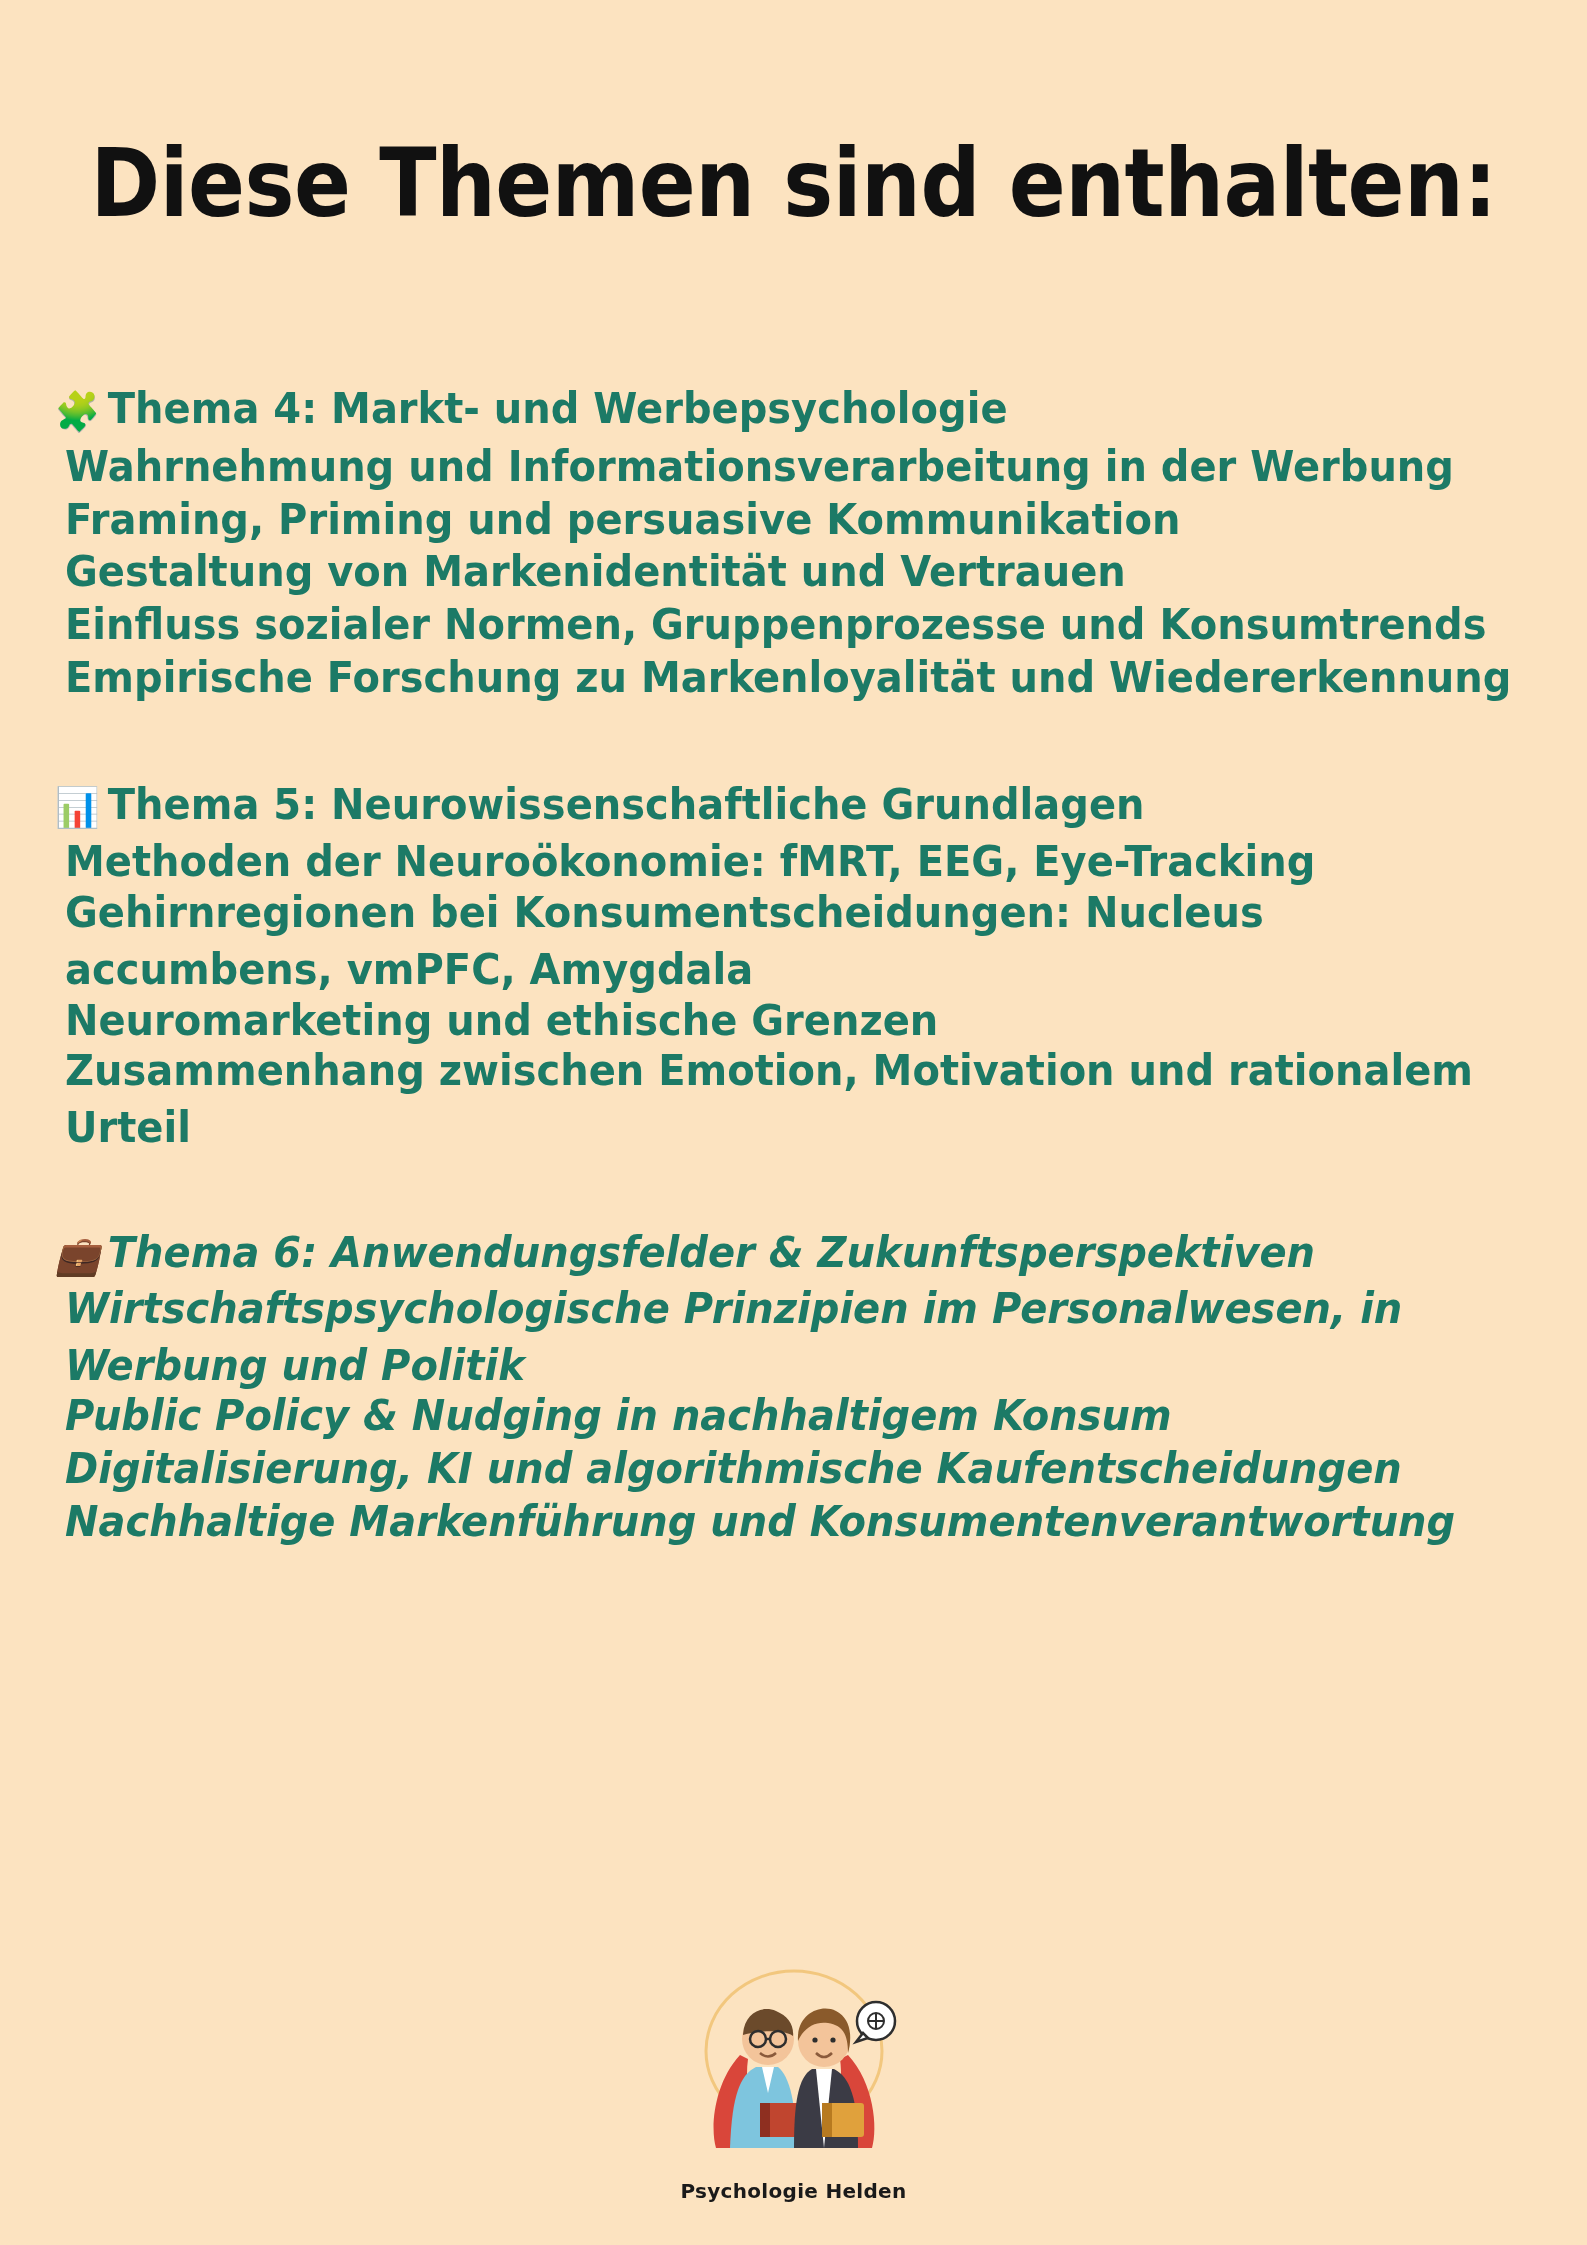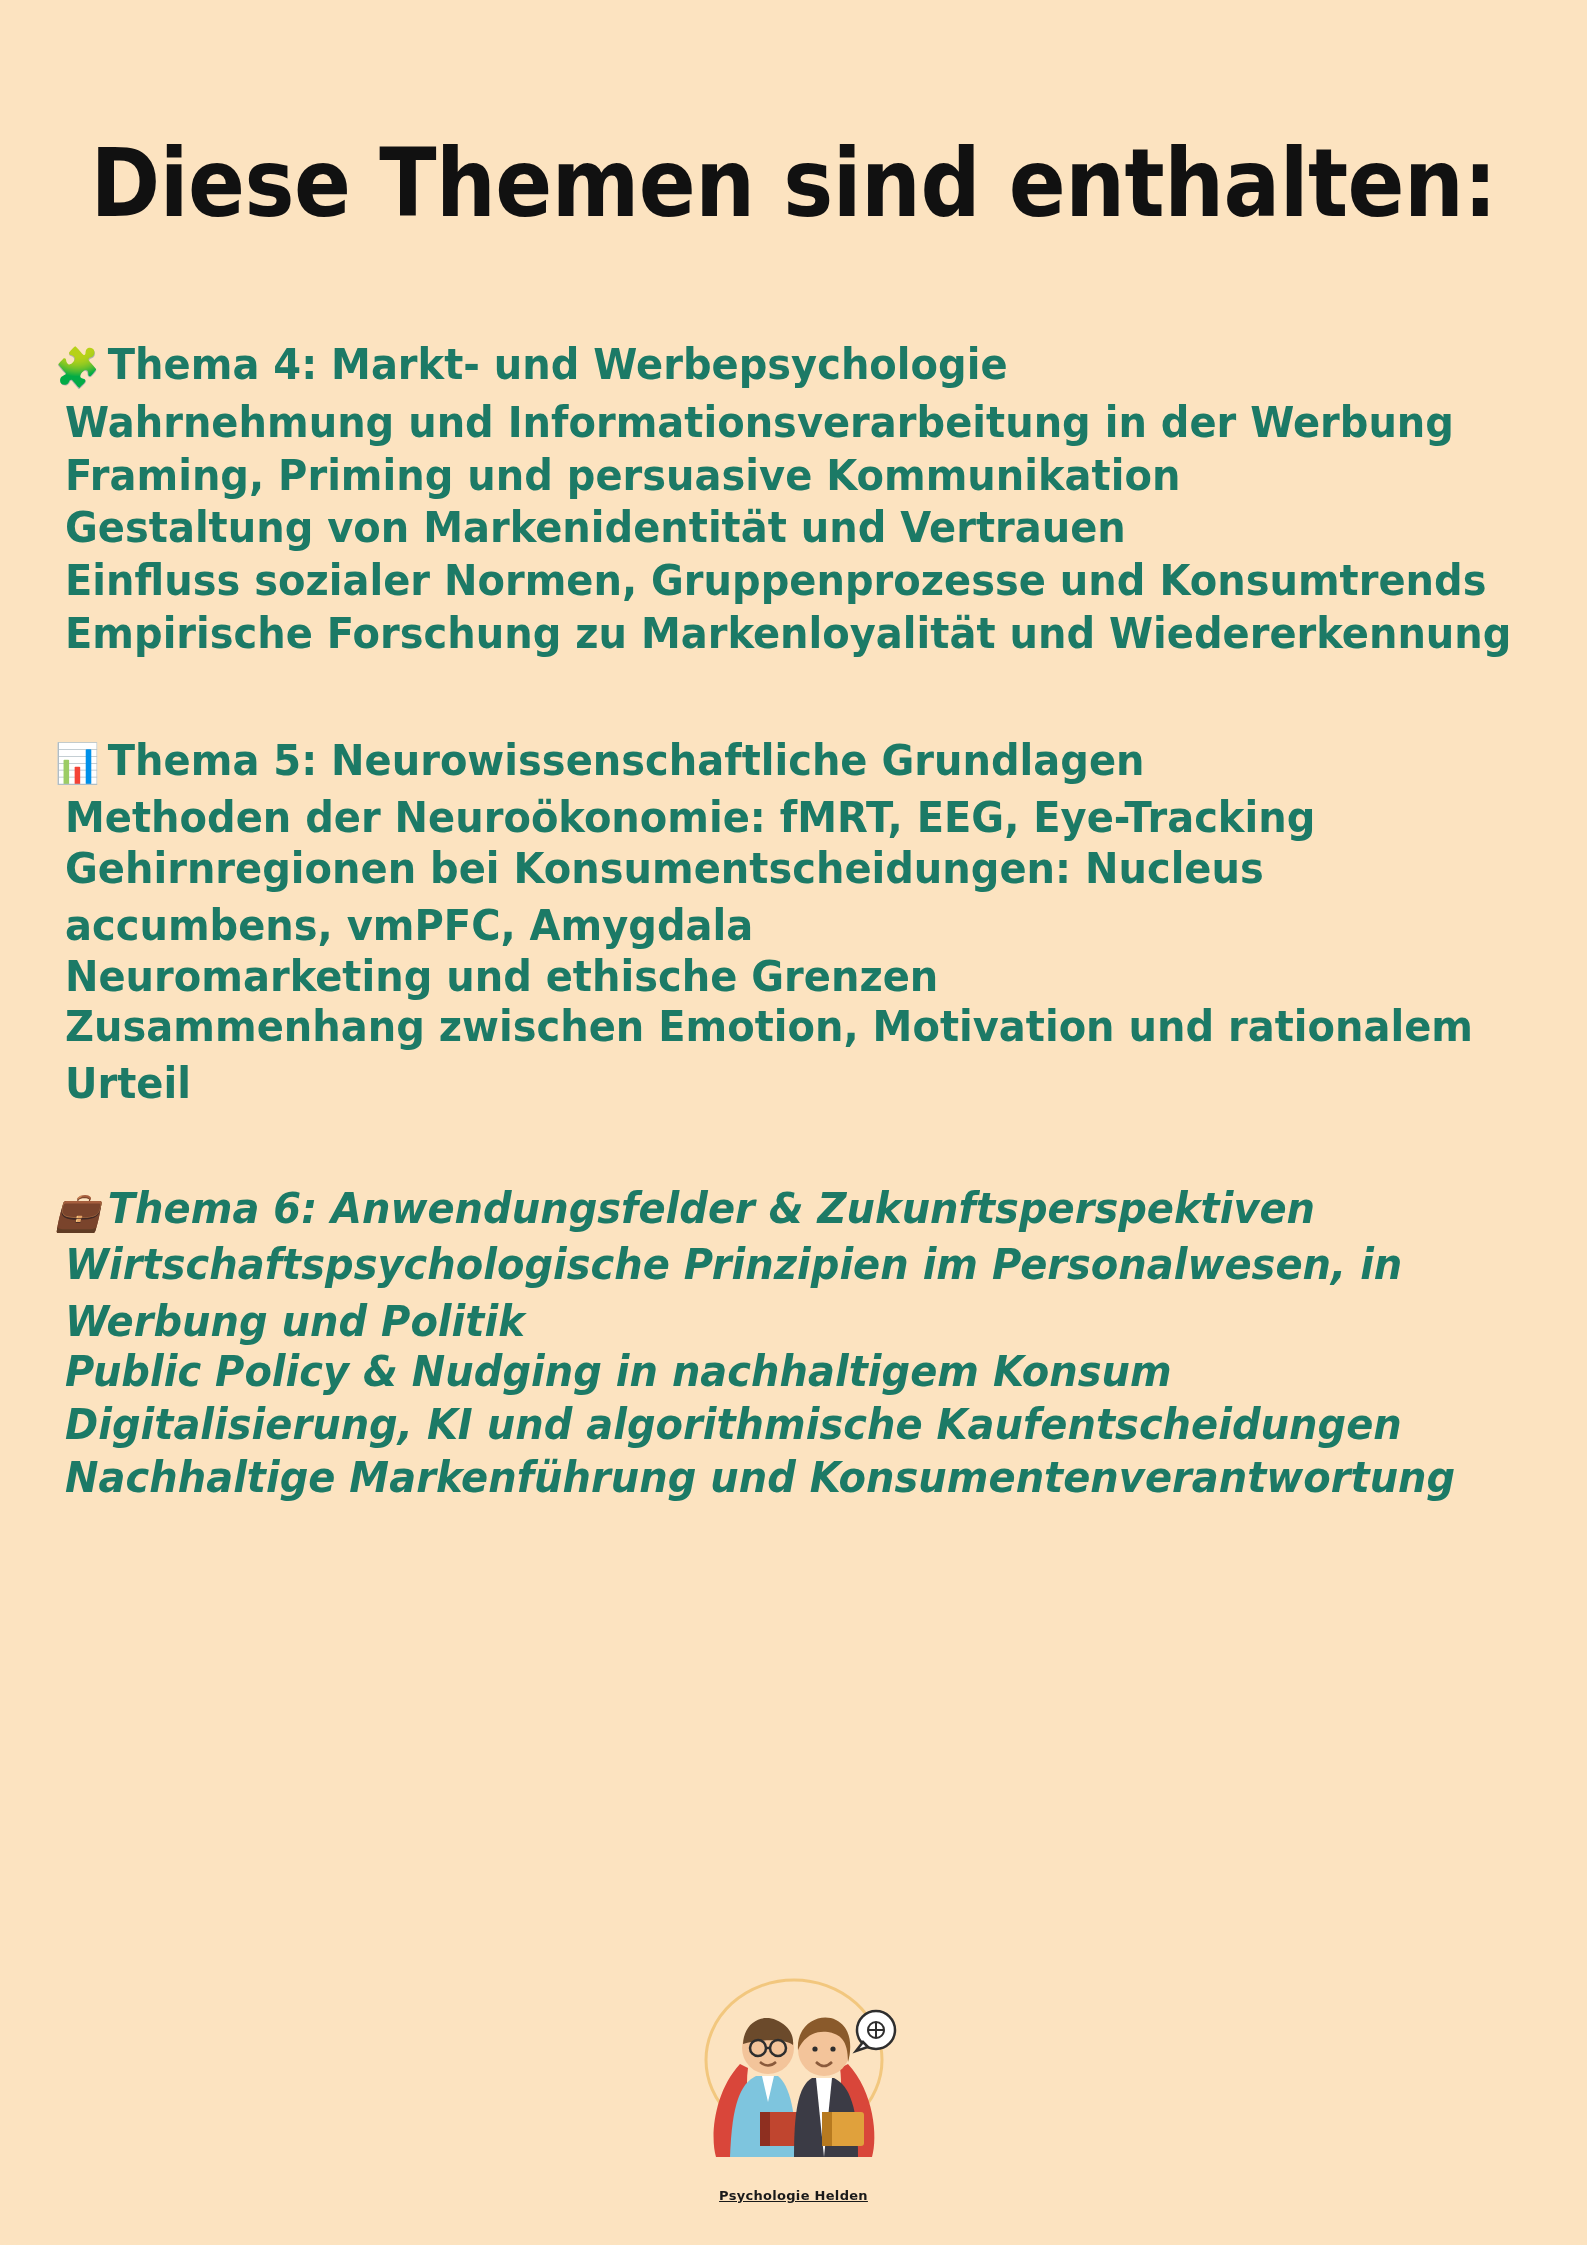--- a/index.html
+++ b/index.html
@@ -15,20 +15,21 @@
   }
   .page {
     position: relative;
     width: 1587px;
     height: 2245px;
     box-sizing: border-box;
     padding: 0 55px;
     display: flex;
     flex-direction: column;
     align-items: center;
+    gap: 44px;
   }
   .headline {
     margin-top: 140px;
     font-family: "DejaVu Sans", sans-serif;
     font-weight: bold;
     font-size: 84px;
     line-height: 1.05;
     letter-spacing: -0.5px;
     color: #111111;
     text-align: center;
@@ -80,25 +81,24 @@
     flex-direction: column;
     align-items: center;
   }
   .logo-wrap {
     width: 300px;
     height: 230px;
     position: relative;
   }
   .brand {
     margin-top: 6px;
-    font-size: 13px;
+    font-size: 20px;
     font-weight: bold;
     color: #1a1a1a;
     letter-spacing: 0.3px;
-    text-decoration: underline;
   }
 </style>
 </head>
 <body>
 
 <div class="page">
 
   <div class="headline">Diese Themen sind enthalten:</div>
 
   <div class="blocks">

